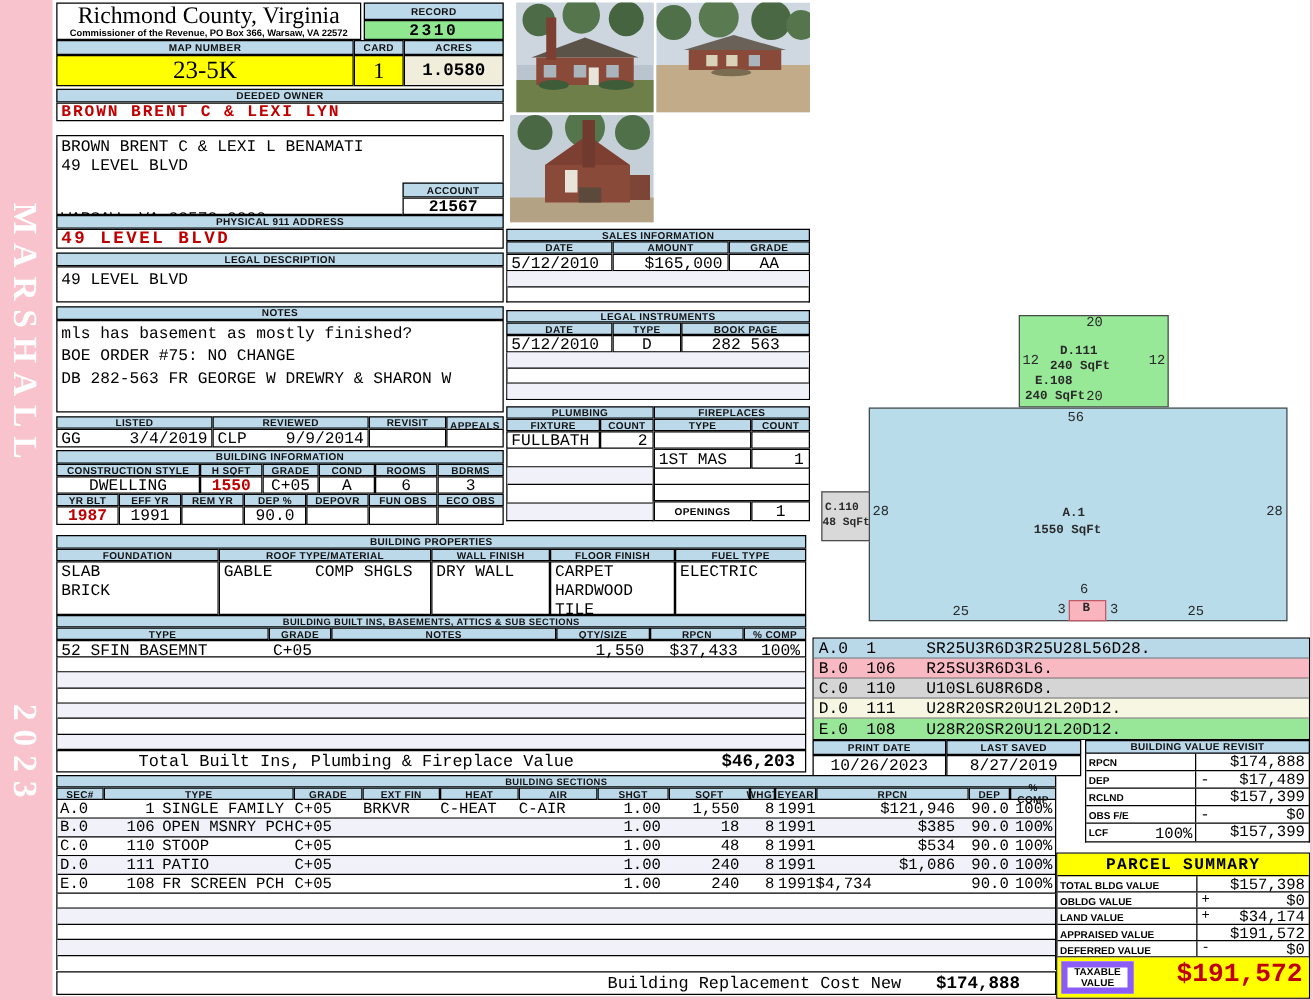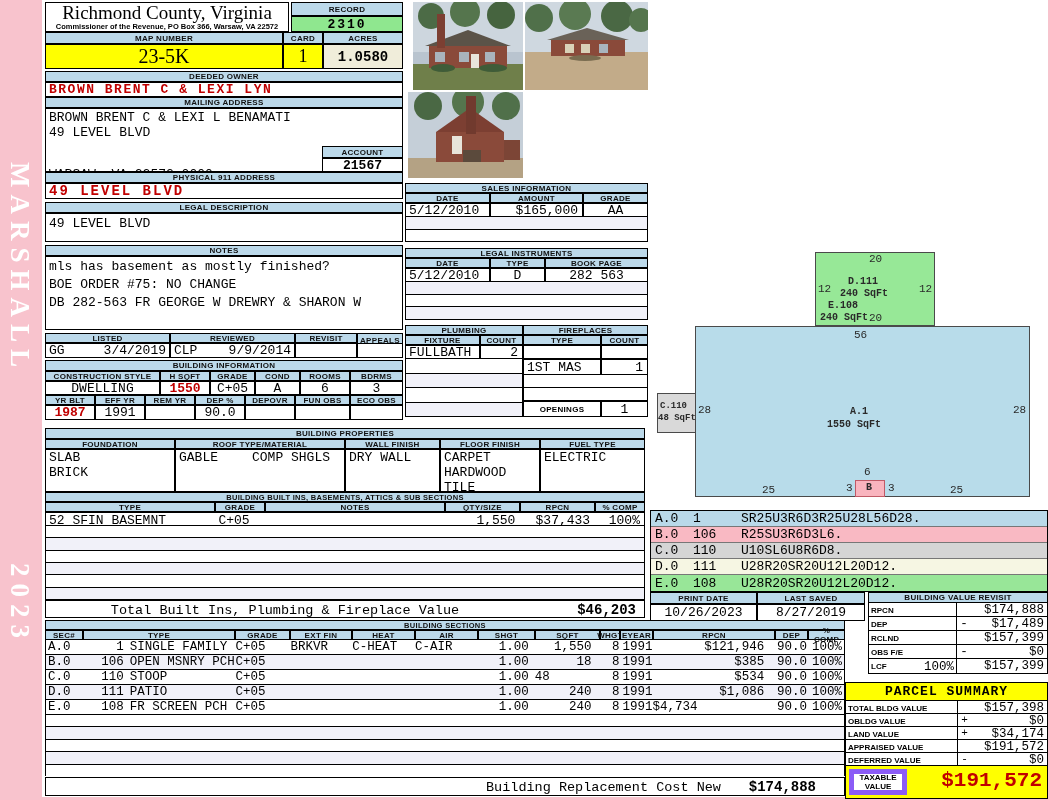--- a/index.html
+++ b/index.html
@@ -48,21 +48,20 @@
   <div class="abs hdr" style="left:45px;top:32px;width:238px;height:12px">MAP NUMBER</div>
   <div class="abs hdr" style="left:283px;top:32px;width:40px;height:12px">CARD</div>
   <div class="abs hdr" style="left:323px;top:32px;width:80px;height:12px">ACRES</div>
   <div class="abs box c" style="left:45px;top:44px;width:238px;height:25px;background:#FFFF00;display:flex;align-items:center;font-family:'Liberation Serif',serif;font-size:20px">23-5K</div>
   <div class="abs box c" style="left:283px;top:44px;width:40px;height:25px;background:#FFFF00;display:flex;align-items:center;font-family:'Liberation Serif',serif;font-size:18px">1</div>
   <div class="abs box mono c" style="left:323px;top:44px;width:80px;height:25px;background:#F0EDDA;display:flex;align-items:center;font-weight:bold;font-size:14px">1.0580</div>
 
   <div class="abs hdr" style="left:45px;top:71px;width:358px;height:11px">DEEDED OWNER</div>
   <div class="abs box mono red pl" style="left:45px;top:82px;width:358px;height:15px;display:flex;align-items:center;letter-spacing:1.5px;font-size:13px">BROWN BRENT C &amp; LEXI LYN</div>
 
-  <div class="abs hdr" style="left:45px;top:97px;width:358px;height:11px">MAILING ADDRESS</div>
   <div class="abs box" style="left:45px;top:108px;width:358px;height:64px">
     <div class="mono pl" style="margin-top:1px">BROWN BRENT C &amp; LEXI L BENAMATI</div>
     <div class="mono pl">49 LEVEL BLVD</div>
     <div class="mono pl" style="margin-top:27px">WARSAW, VA 22572-0000</div>
   </div>
   <div class="abs hdr" style="left:322px;top:146px;width:81px;height:12px">ACCOUNT</div>
   <div class="abs box mono c" style="left:322px;top:158px;width:81px;height:14px;display:flex;align-items:center;font-weight:bold">21567</div>
 
   <div class="abs hdr" style="left:45px;top:172px;width:358px;height:11px">PHYSICAL 911 ADDRESS</div>
   <div class="abs box mono red pl" style="left:45px;top:183px;width:358px;height:16px;display:flex;align-items:center;font-size:14px;letter-spacing:2px">49 LEVEL BLVD</div>
@@ -425,21 +424,21 @@
 
     <div class="row stripe mono m12" style="height:15px;align-items:center">
       <span style="width:38px;padding-left:2px">C.0</span>
       <span style="width:40px;text-align:right">110</span>
       <span style="width:112px;padding-left:6px">STOOP</span>
       <span style="width:55px">C+05</span>
       <span style="width:62px"></span>
       <span style="width:63px"></span>
       <span style="width:63px"></span>
       <span style="width:57px;text-align:right;padding-right:6px">1.00</span>
-      <span style="width:65px;padding-right:8px">48</span>
+      <span style="width:65px;text-align:right;padding-right:8px">48</span>
       <span style="width:20px;text-align:right">8</span>
       <span style="width:33px;text-align:right">1991</span>
       <span style="width:122px;text-align:right;padding-right:10px">$534</span>
       <span style="width:33px;text-align:right">90.0</span>
       <span style="width:37px;text-align:right;padding-right:2px">100%</span>
     </div>
 
     <div class="row stripe mono m12 alt" style="height:15px;align-items:center">
       <span style="width:38px;padding-left:2px">D.0</span>
       <span style="width:40px;text-align:right">111</span>

